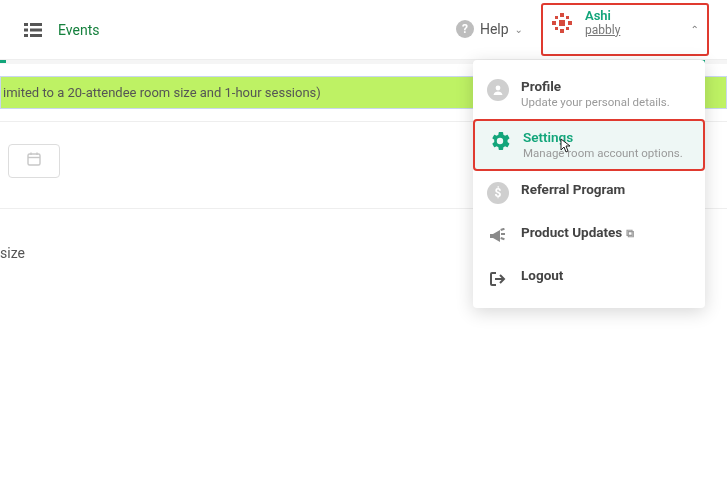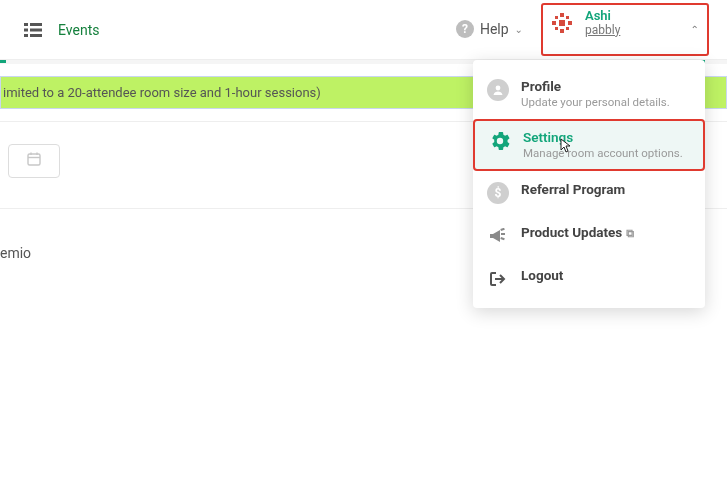--- a/index.html
+++ b/index.html
@@ -122,21 +122,21 @@
         <line x1="2" y1="6.5" x2="14" y2="6.5"></line>
         <line x1="5" y1="1.5" x2="5" y2="4"></line>
         <line x1="11" y1="1.5" x2="11" y2="4"></line>
       </svg>
   </span>
 </div>
 
 <div class="hr2"></div>
 
 <div class="row-event">
-  <span class="evt-title">emio</span>
+  <span class="evt-title">size</span>
   <div class="spacer"></div>
   <div class="chevbox">
     <span>⌄</span>
   </div>
   <button class="join-btn">JOIN ROOM</button>
 </div>
 
 <div class="menu">
   <div class="menu-item">
     <span class="menu-icon mi-gray profile-icon">

